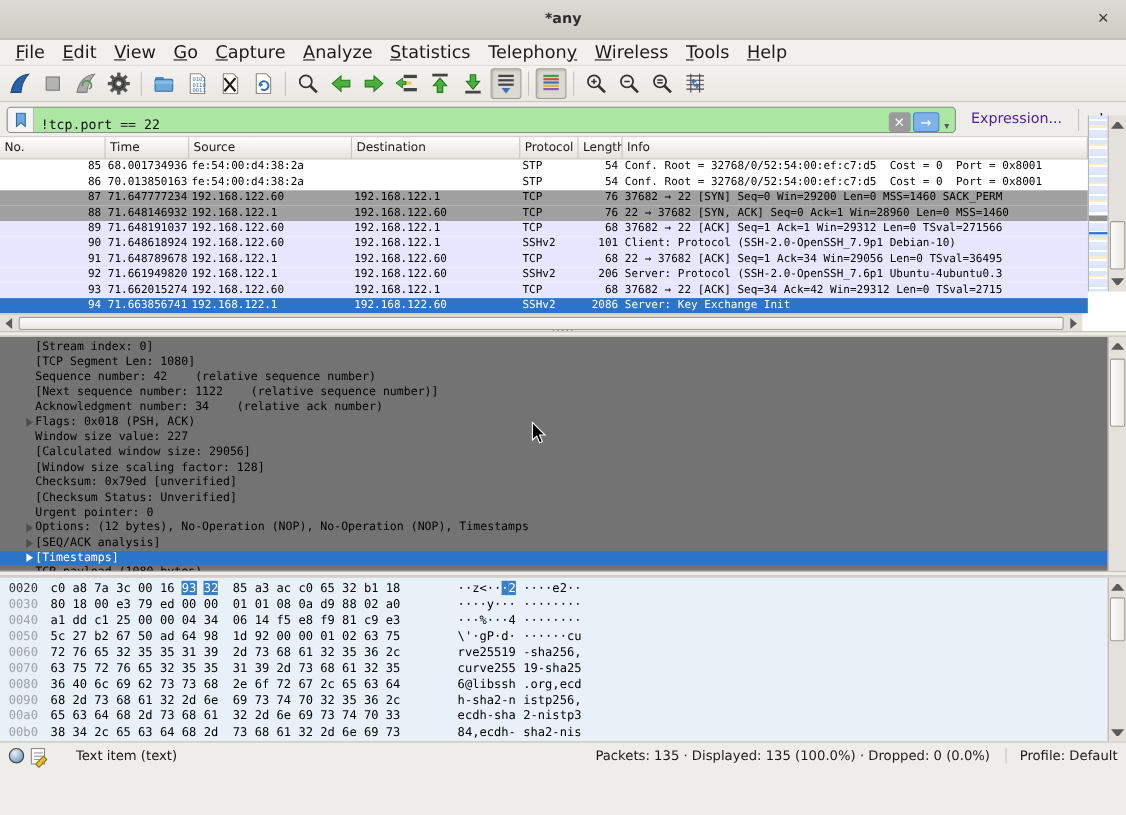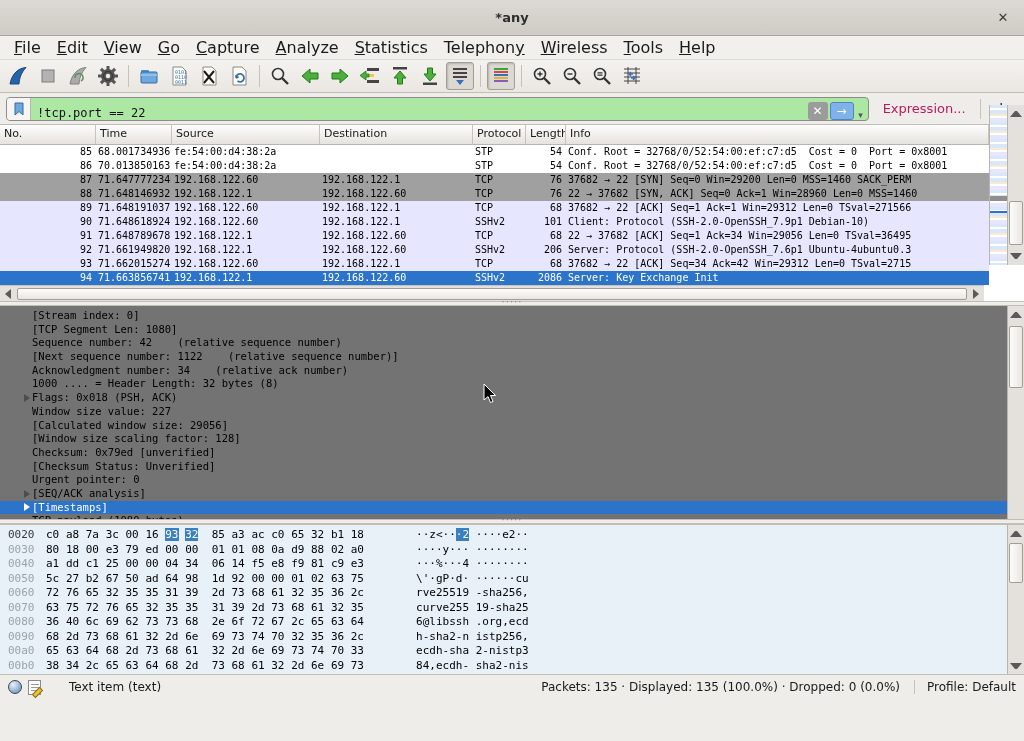--- a/index.html
+++ b/index.html
@@ -28,21 +28,21 @@
   .tb-btn svg { display:block; }
 
   
   .filterbar { height:32px; background:#EFEDEA; border-bottom:1px solid #C2BDB5; display:flex; align-items:center; padding:0 6px; gap:4px; }
   .filter-field { flex:1; height:24px; border:1px solid #8B8B8B; border-radius:4px; background:#ACE8A4; display:flex; align-items:flex-end; overflow:hidden; }
   .filter-bookmark { width:24px; height:22px; background:#F6F5F3; border-right:1px solid #B9B5AE; display:flex; align-items:center; justify-content:center; }
   .filter-input { flex:1; border:none; outline:none; background:transparent; font-family:"DejaVu Sans Mono",monospace; font-size:12px; color:#111; padding-left:6px; }
   .filter-clear { width:20px; height:18px; background:#9B9B9B; border-radius:3px; color:#fff; font-size:12px; line-height:18px; text-align:center; margin-right:2px; }
   .filter-apply { width:24px; height:18px; background:#7FB2E8; border:1px solid #4E86C4; border-radius:3px; color:#fff; font-size:12px; line-height:16px; text-align:center; }
   .filter-caret { width:14px; text-align:center; color:#555; font-size:9px; }
-  .filter-expression { font-size:13px; color:#be185d; padding:0 10px; }
+  .filter-expression { font-size:13px; color:#4c1d95; padding:0 10px; }
   .filter-sep { width:1px; height:20px; background:#C6C1B9; }
   .filter-add { font-size:16px; color:#1A1A1A; padding:0 10px 2px 10px; }
 
   
   .packetlist { background:#fff; position:relative; }
   .pl-header { height:20px; display:flex; background:linear-gradient(#FDFDFD,#E6E3DE); border-bottom:1px solid #B9B5AE; font-size:11px; color:#1A1A1A; }
   .pl-h-cell { border-right:1px solid #C8C4BC; padding:2px 4px 0 4px; white-space:nowrap; overflow:hidden; }
   .pl-rows { height:140px; overflow:hidden; font-family:"DejaVu Sans Mono",monospace; font-size:10px; }
   .p-row { height:14px; display:flex; white-space:pre; line-height:14px; color:#000; }
   .p-row > span { overflow:hidden; flex-shrink:0; padding:0 3px; }
@@ -358,28 +358,28 @@
 
 <div class="splitter"></div>
 
 <div class="detailpane">
   <div class="detail-rows" id="detail-rows">
       <div class="detail-row ind1"><span class="twisty"></span><span>[Stream index: 0]</span></div>
       <div class="detail-row ind1"><span class="twisty"></span><span>[TCP Segment Len: 1080]</span></div>
       <div class="detail-row ind1"><span class="twisty"></span><span>Sequence number: 42    (relative sequence number)</span></div>
       <div class="detail-row ind1"><span class="twisty"></span><span>[Next sequence number: 1122    (relative sequence number)]</span></div>
       <div class="detail-row ind1"><span class="twisty"></span><span>Acknowledgment number: 34    (relative ack number)</span></div>
-      <div class="detail-row ind1"><span class="twisty"></span><span>1000 .... = Header Length: 32 bytes (8)</span></div>
       <div class="detail-row ind1"><span class="twisty tw-right"></span><span>Flags: 0x018 (PSH, ACK)</span></div>
       <div class="detail-row ind1"><span class="twisty"></span><span>Window size value: 227</span></div>
       <div class="detail-row ind1"><span class="twisty"></span><span>[Calculated window size: 29056]</span></div>
       <div class="detail-row ind1"><span class="twisty"></span><span>[Window size scaling factor: 128]</span></div>
       <div class="detail-row ind1"><span class="twisty"></span><span>Checksum: 0x79ed [unverified]</span></div>
       <div class="detail-row ind1"><span class="twisty"></span><span>[Checksum Status: Unverified]</span></div>
       <div class="detail-row ind1"><span class="twisty"></span><span>Urgent pointer: 0</span></div>
+      <div class="detail-row ind1"><span class="twisty tw-right"></span><span>Options: (12 bytes), No-Operation (NOP), No-Operation (NOP), Timestamps</span></div>
       <div class="detail-row ind1"><span class="twisty tw-right"></span><span>[SEQ/ACK analysis]</span></div>
       <div class="detail-row ind1 selected"><span class="twisty tw-right"></span><span>[Timestamps]</span></div>
       <div class="detail-row ind1"><span class="twisty"></span><span>TCP payload (1080 bytes)</span></div>
       <div class="detail-row ind0"><span class="twisty tw-down"></span><span>SSH Protocol</span></div>
       <div class="detail-row ind1"><span class="twisty tw-right"></span><span>SSH Version 2 (encryption:chacha20-poly1305@openssh.com mac:&lt;implicit&gt; compression:none)</span></div>
     </div>
   <div class="vscroll" style="height:255px;">
     <div class="sb-arrow sb-up"></div>
     <div class="sb-thumb" style="top:20px; height:62px;"></div>
     <div class="sb-arrow sb-down"></div>

